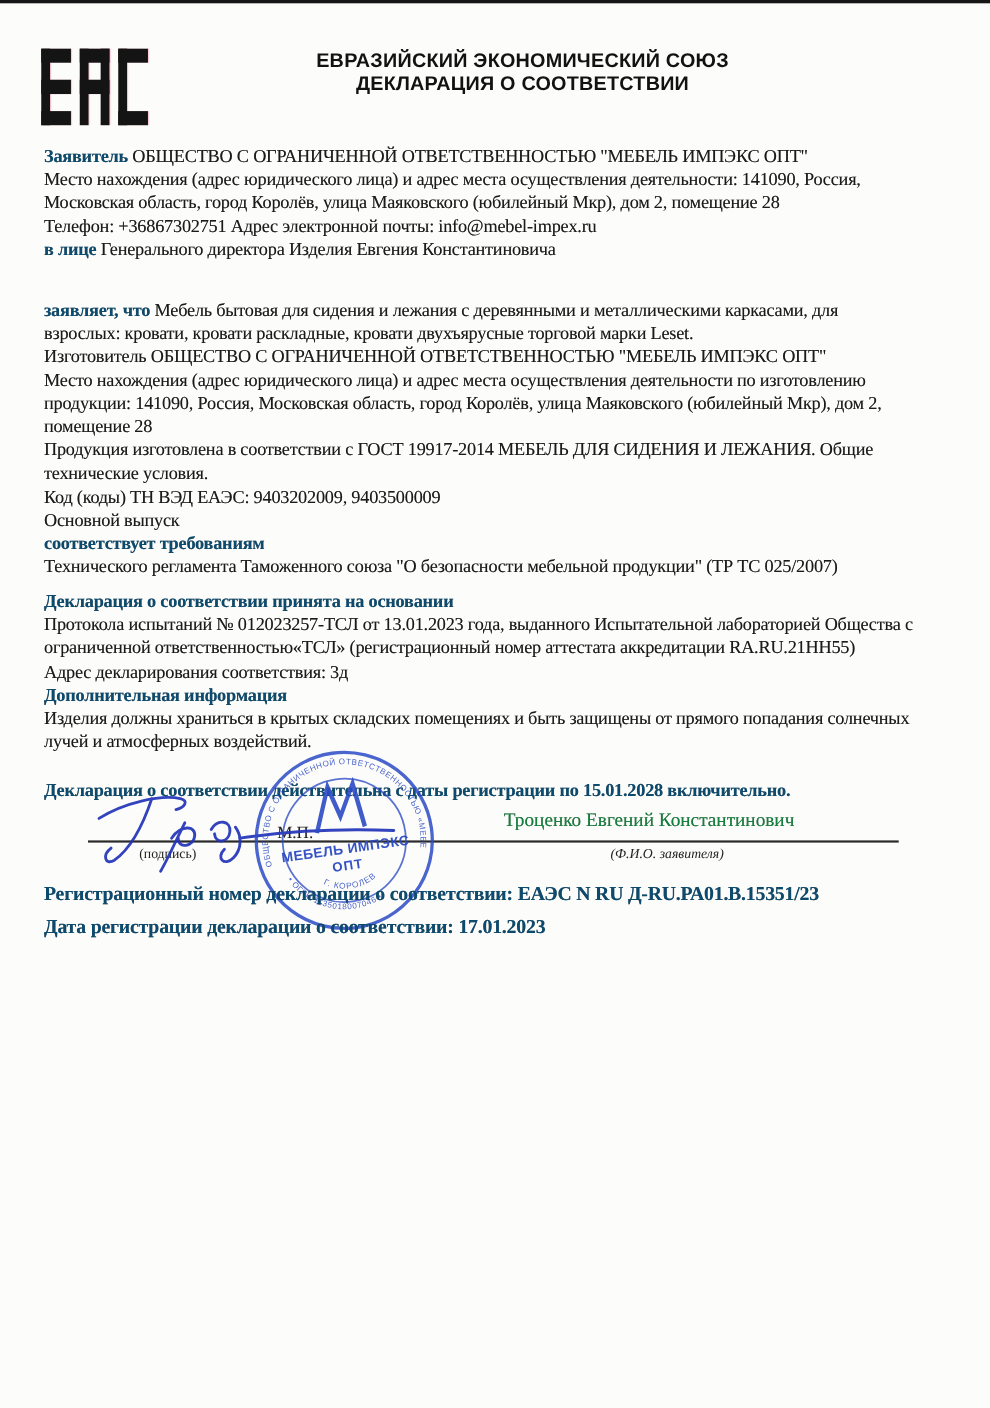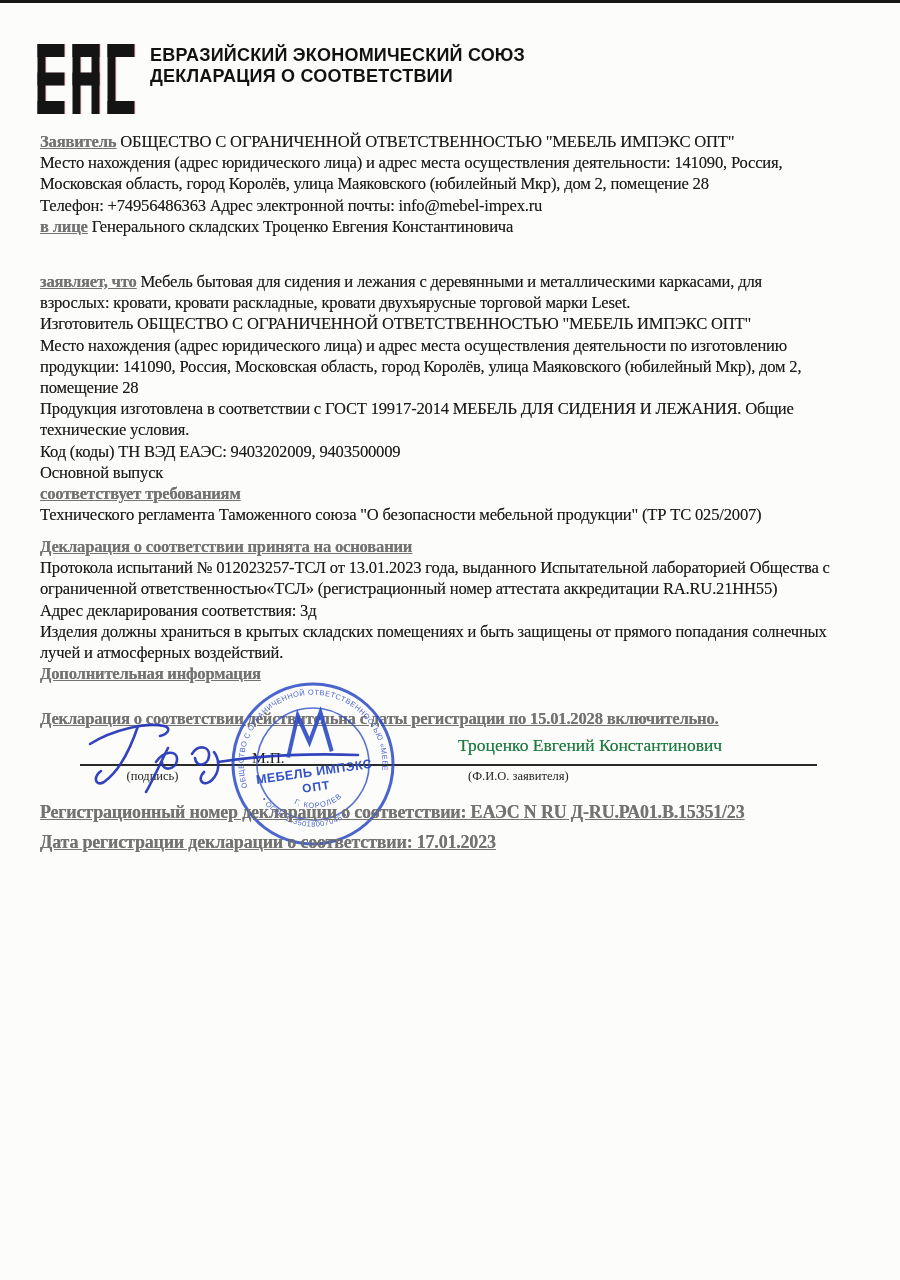--- a/index.html
+++ b/index.html
@@ -1,36 +1,36 @@
 <!DOCTYPE html>
 <html><head>
 <meta charset="utf-8">
 <style>
   html,body{margin:0;padding:0;background:#e9e9e9;}
   .page{position:relative;width:900px;height:1280px;background:#fcfcfa;overflow:hidden;
         font-family:"Liberation Serif",serif;color:#1b1b1b;}
   .topline{position:absolute;top:0;left:0;width:900px;height:3px;background:#161616;}
   .eac{position:absolute;left:37px;top:44px;filter:drop-shadow(1.2px 0 0 rgba(255,60,110,.28));}
-  .hdr{position:absolute;left:150px;top:45px;width:650px;text-align:left;
+  .hdr{position:absolute;left:150px;top:45px;width:650px;text-align:center;
        font-family:"Liberation Sans",sans-serif;font-weight:bold;font-size:18px;
        line-height:20.5px;color:#121212;letter-spacing:.2px;}
   .section{position:absolute;left:40px;width:795px;font-size:16.6px;line-height:21.2px;
            letter-spacing:-.2px;text-shadow:0 0 .4px rgba(0,0,0,.45);}
   [data-name="section-applicant"]{top:131px}
   [data-name="section-declares"]{top:271px}
   [data-name="section-basis"]{top:536px}
   [data-name="section-validity"]{top:708px}
-  .tline b{font-weight:bold;color:#737373;text-decoration:underline;}
+  .tline b{font-weight:bold;color:#0c4a6e;}
   .reg{position:absolute;left:40px;top:801px;width:795px;font-size:18px;line-height:22px;
        letter-spacing:-.2px;text-shadow:0 0 .4px rgba(0,0,0,.45);}
   .reg .tline{margin-bottom:8px;}
   .sigline{position:absolute;left:80px;top:764px;width:737px;height:2px;background:#2a2a2a;}
   .lab{position:absolute;font-size:12.5px;color:#222;}
   .lab-podpis{left:95px;top:769px;width:115px;text-align:center;}
-  .lab-fio{left:468px;top:769px;width:190px;text-align:left;}
+  .lab-fio{left:468px;top:769px;width:190px;text-align:right;font-style:italic;}
   .fio-name{position:absolute;left:458px;top:735px;font-size:17.5px;color:#15803d;
             text-shadow:0 0 .4px rgba(0,0,0,.45);}
   .mp{position:absolute;left:252px;top:749px;font-size:15.5px;color:#1f1f1f;}
   .sig-svg{position:absolute;left:68px;top:700px;}
   .stamp-svg{position:absolute;left:227px;top:678px;}
 </style>
 </head>
 <body>
 
 <div class="page" data-name="declaration-document">
@@ -54,39 +54,39 @@
 
   <div class="hdr" data-name="document-header">
     <div data-name="header-union-title">ЕВРАЗИЙСКИЙ ЭКОНОМИЧЕСКИЙ СОЮЗ</div>
     <div data-name="header-doc-title">ДЕКЛАРАЦИЯ О СООТВЕТСТВИИ</div>
   </div>
 
   <div data-name="doc-body" id="doc-body">
       <div class="section" data-name="section-applicant">
         <div class="tline" data-name="text-line"><b>Заявитель</b><span> ОБЩЕСТВО С ОГРАНИЧЕННОЙ ОТВЕТСТВЕННОСТЬЮ "МЕБЕЛЬ ИМПЭКС ОПТ"</span></div>
         <div class="tline" data-name="text-line"><span>Место нахождения (адрес юридического лица) и адрес места осуществления деятельности: 141090, Россия, Московская область, город Королёв, улица Маяковского (юбилейный Мкр), дом 2, помещение 28</span></div>
-        <div class="tline" data-name="text-line"><span>Телефон: +74956486363 Адрес электронной почты: info@mebel-impex.ru</span></div>
-        <div class="tline" data-name="text-line"><b>в лице</b><span> Генерального складских Троценко Евгения Константиновича</span></div>
+        <div class="tline" data-name="text-line"><span>Телефон: +36867302751 Адрес электронной почты: info@mebel-impex.ru</span></div>
+        <div class="tline" data-name="text-line"><b>в лице</b><span> Генерального директора Изделия Евгения Константиновича</span></div>
       </div>
       <div class="section" data-name="section-declares">
         <div class="tline" data-name="text-line"><b>заявляет, что</b><span> Мебель бытовая для сидения и лежания с деревянными и металлическими каркасами, для взрослых: кровати, кровати раскладные, кровати двухъярусные торговой марки Leset.</span></div>
         <div class="tline" data-name="text-line"><span>Изготовитель ОБЩЕСТВО С ОГРАНИЧЕННОЙ ОТВЕТСТВЕННОСТЬЮ "МЕБЕЛЬ ИМПЭКС ОПТ"</span></div>
         <div class="tline" data-name="text-line"><span>Место нахождения (адрес юридического лица) и адрес места осуществления деятельности по изготовлению продукции: 141090, Россия, Московская область, город Королёв, улица Маяковского (юбилейный Мкр), дом 2, помещение 28</span></div>
         <div class="tline" data-name="text-line"><span>Продукция изготовлена в соответствии с ГОСТ 19917-2014 МЕБЕЛЬ ДЛЯ СИДЕНИЯ И ЛЕЖАНИЯ. Общие технические условия.</span></div>
         <div class="tline" data-name="text-line"><span>Код (коды) ТН ВЭД ЕАЭС: 9403202009, 9403500009</span></div>
         <div class="tline" data-name="text-line"><span>Основной выпуск</span></div>
         <div class="tline" data-name="text-line"><b>соответствует требованиям</b></div>
         <div class="tline" data-name="text-line"><span>Технического регламента Таможенного союза "О безопасности мебельной продукции" (ТР ТС 025/2007)</span></div>
       </div>
       <div class="section" data-name="section-basis">
         <div class="tline" data-name="text-line"><b>Декларация о соответствии принята на основании</b></div>
         <div class="tline" data-name="text-line"><span>Протокола испытаний № 012023257-ТСЛ от 13.01.2023 года, выданного Испытательной лабораторией Общества с ограниченной ответственностью«ТСЛ» (регистрационный номер аттестата аккредитации RA.RU.21НН55)</span></div>
         <div class="tline" data-name="text-line"><span>Адрес декларирования соответствия: 3д</span></div>
+        <div class="tline" data-name="text-line"><b>Дополнительная информация</b></div>
         <div class="tline" data-name="text-line"><span>Изделия должны храниться в крытых складских помещениях и быть защищены от прямого попадания солнечных лучей и атмосферных воздействий.</span></div>
-        <div class="tline" data-name="text-line"><b>Дополнительная информация</b></div>
       </div>
       <div class="section" data-name="section-validity">
         <div class="tline" data-name="text-line"><b>Декларация о соответствии действительна с даты регистрации по 15.01.2028 включительно.</b></div>
       </div>
     </div>
 
   <div class="mp" data-name="mp-mark">М.П.</div>
   <div class="fio-name" data-name="applicant-name">Троценко Евгений Константинович</div>
   <div class="sigline" data-name="signature-line"></div>
   <div class="lab lab-podpis" data-name="signature-label">(подпись)</div>

